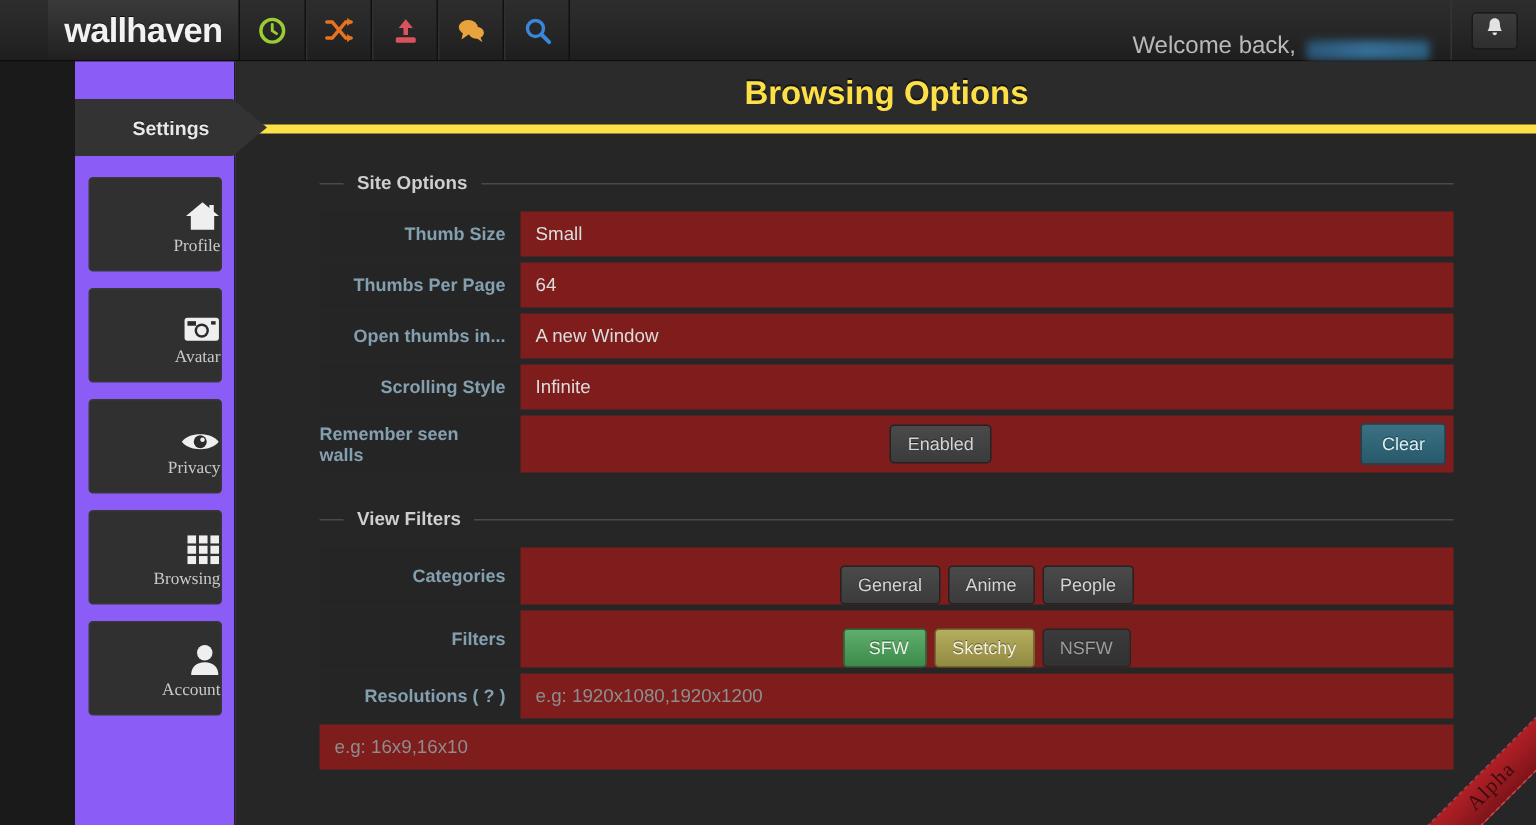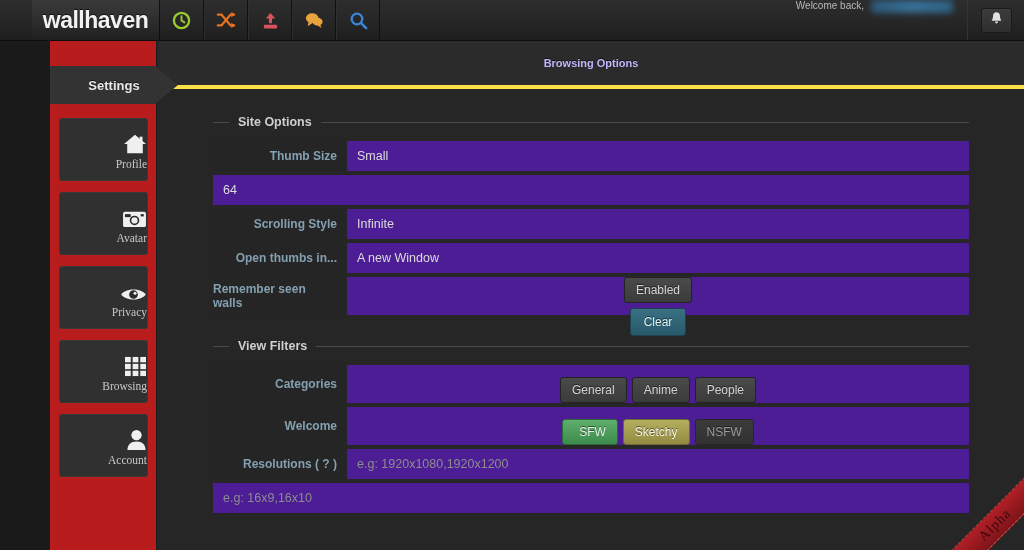--- a/index.html
+++ b/index.html
@@ -30,22 +30,22 @@
   .navicon {
     width:44px; display:flex; align-items:center; justify-content:center;
     border-right:1px solid #101010;
     border-left:1px solid #2f2f2f;
     cursor:pointer;
   }
   .navicon:first-child { border-left:none; }
   .navicon svg { display:block; }
   .header-spacer { flex:1; }
   .welcome {
-    display:flex; align-items:flex-start; gap:7px;
-    font-size:10px; color:#b9b9b9;
+    display:flex; align-items:flex-end; gap:7px;
+    font-size:16px; color:#b9b9b9;
     padding-right:14px;
   }
   .username-redacted {
     width:82px; height:13px;
     background:linear-gradient(90deg,#2d5f86,#3a7cab,#2f6b92);
     filter:blur(3px);
     border-radius:2px;
     opacity:.85;
   }
   .bell-wrap {
@@ -67,21 +67,21 @@
     background:#1a1a1a;
   }
   .content-wrap {
     position:absolute; left:50px; top:0; width:974px; height:509px;
     background:#262626;
   }
 
   
   .sidebar {
     position:absolute; left:0; top:0; width:107px; height:509px;
-    background:#b91c1c;
+    background:#8b5cf6;
     border-right:1px solid #1e1e1e;
   }
   .settings-tab {
     position:absolute; left:0; top:25px; width:128px; height:38px;
     background:#333333;
     display:flex; align-items:center; justify-content:center;
     font-size:13px; font-weight:bold; color:#e8e8e8;
     text-shadow:0 -1px 0 rgba(0,0,0,.6);
     clip-path:polygon(0 0, 105px 0, 128px 50%, 105px 100%, 0 100%);
     z-index:3;
@@ -102,50 +102,50 @@
     font-family:"Liberation Serif", serif;
   }
 
   
   .main {
     position:absolute; left:108px; top:0; width:866px; height:509px;
     background:#262626;
   }
   .page-title {
     height:48px; display:flex; align-items:center; justify-content:center;
-    font-size:11px; font-weight:bold; color:#c4b5fd;
+    font-size:22px; font-weight:bold; color:#fde047;
     background:#2b2b2b;
-    border-bottom:4px solid #fde047;
+    border-bottom:6px solid #fde047;
     text-shadow:0 -1px 0 rgba(0,0,0,.6);
   }
   .form-area { padding:26px 55px 0 55px; }
 
   fieldset {
     border:none; margin-bottom:20px;
   }
   .legend-row { display:flex; align-items:center; gap:9px; margin-bottom:12px; }
   .legend-pre { width:16px; height:1px; background:#4a4a4a; }
   .legend-text { font-size:12.5px; font-weight:bold; color:#cfcfcf; white-space:nowrap; }
   .legend-line { flex:1; height:1px; background:#4a4a4a; }
 
   .frow { display:flex; margin-bottom:4px; height:30px; }
   .flabel {
     width:134px; background:#252525;
     display:flex; align-items:center; justify-content:flex-end;
     padding-right:10px;
     font-size:12px; font-weight:bold; color:#84a0b0;
   }
   .fval {
-    flex:1; background:#4c1d95;
+    flex:1; background:#7f1d1d;
     display:flex; align-items:center;
     padding:0 10px;
     font-size:12.5px; color:#dcdcdc;
   }
   .fval.placeholder { color:#8d8d8d; }
-  .fval.buttons { padding:0 5px; gap:5px;flex-direction:column; }
+  .fval.buttons { padding:0 5px; gap:5px; }
 
   .row-tall { height:38px; }
   .row-tall .flabel, .row-tall .fval { height:38px; }
 
   .pillbar { display:flex; align-items:center; justify-content:center; width:100%; gap:5px;margin-top:12px; }
   .pill {
     padding:5px 11px; border-radius:3px;
     font-size:12px; color:#d5d5d5;
     background:linear-gradient(to bottom,#4a4a4a,#3b3b3b);
     border:1px solid #232323;
@@ -361,31 +361,32 @@
             <span class="legend-text">Site Options</span>
             <span class="legend-line"></span>
           </div>
 
           <div class="frow">
             <div class="flabel">Thumb Size</div>
             <div class="fval">Small</div>
           </div>
 
           <div class="frow">
+            <div class="flabel">Thumbs Per Page</div>
             <div class="fval">64</div>
+          </div>
+
+          <div class="frow">
+            <div class="flabel">Open thumbs in...</div>
+            <div class="fval">A new Window</div>
           </div>
 
           <div class="frow">
             <div class="flabel">Scrolling Style</div>
             <div class="fval">Infinite</div>
-          </div>
-
-          <div class="frow">
-            <div class="flabel">Open thumbs in...</div>
-            <div class="fval">A new Window</div>
           </div>
 
           <div class="frow row-tall">
             <div class="flabel">Remember seen walls</div>
             <div class="fval buttons">
               <div class="enabled-zone">
                 <button class="pill">Enabled</button>
               </div>
               <button class="btn-clear">Clear</button>
             </div>
@@ -404,21 +405,21 @@
             <div class="fval buttons">
               <div class="pillbar">
                 <button class="pill">General</button>
                 <button class="pill">Anime</button>
                 <button class="pill">People</button>
               </div>
             </div>
           </div>
 
           <div class="frow row-tall">
-            <div class="flabel">Welcome</div>
+            <div class="flabel">Filters</div>
             <div class="fval buttons">
               <div class="pillbar">
                 <button class="pill sfw">SFW</button>
                 <button class="pill sketchy">Sketchy</button>
                 <button class="pill nsfw">NSFW</button>
               </div>
             </div>
           </div>
 
           <div class="frow">

